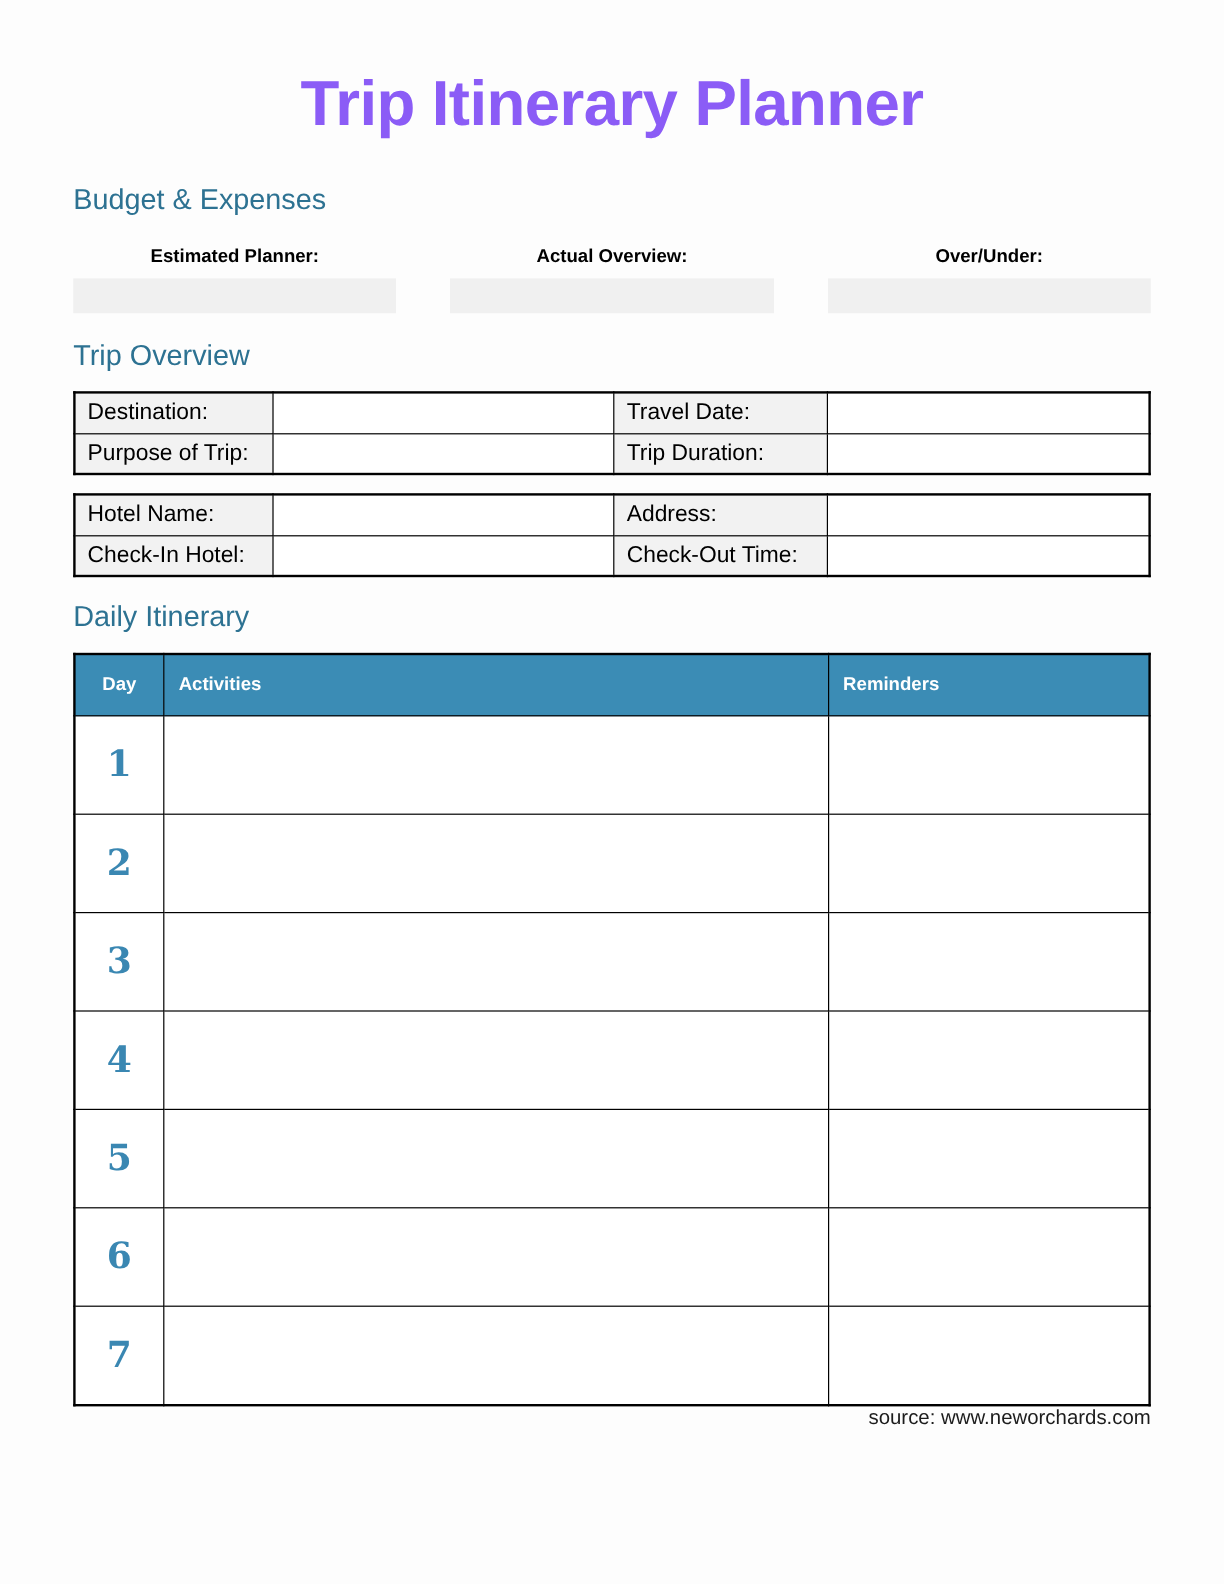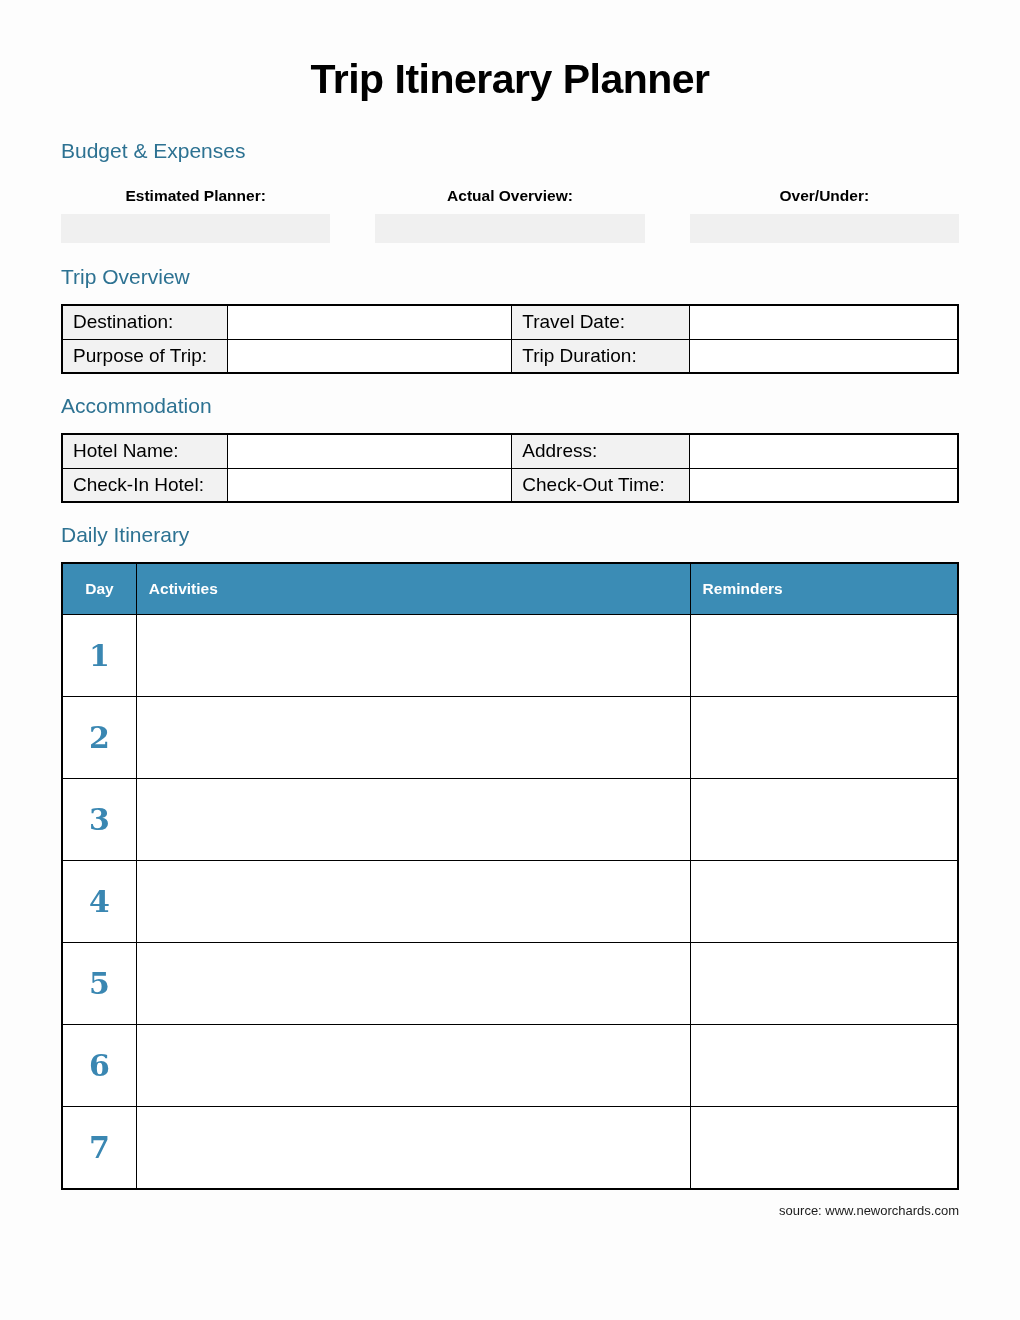--- a/index.html
+++ b/index.html
@@ -11,28 +11,28 @@
     overflow:hidden;
   }
   .page {
     position:relative;
     width:898px;
     margin-left:61px;
   }
   .doc-title {
     margin-top:56px;
     text-align:center;
-    font-size:41px;
-    font-weight:bold;
-    color:#000000;
+    font-size:53px;
+    font-weight:bold;
+    color:#8b5cf6;
     letter-spacing:-0.5px;
   }
   .section-heading {
     color:#2d7292;
-    font-size:21px;
+    font-size:24px;
     font-weight:400;
   }
   .h-budget   { margin-top:36px; }
   .h-overview { margin-top:22px; }
   .h-accom    { margin-top:20px; }
   .h-daily    { margin-top:20px; }
 
   
   .budget-grid {
     margin-top:24px;
@@ -90,23 +90,22 @@
   .itinerary-table td.day-num {
     text-align:center;
     font-family:"DejaVu Serif", serif;
     font-weight:bold;
     font-size:30px;
     color:#3a87b2;
     padding:0;
   }
 
   .source-note {
-    margin-top:13px;
     text-align:right;
-    font-size:13px;
+    font-size:17px;
     color:#1c1c1c;
   }
 </style>
 </head>
 <body>
 
 <div class="page">
 
   <h1 class="doc-title">Trip Itinerary Planner</h1>
 
@@ -143,21 +142,20 @@
       </tr>
       <tr>
         <td class="lbl">Purpose of Trip:</td>
         <td class="val"></td>
         <td class="lbl">Trip Duration:</td>
         <td class="val"></td>
       </tr>
     </tbody>
   </table>
 
-  <h2 class="section-heading h-accom">Accommodation</h2>
   <table class="info-table">
     <colgroup>
       <col style="width:18.5%">
         <col style="width:31.7%">
         <col style="width:19.8%">
         <col style="width:30%">
     </colgroup>
     <tbody>
       <tr>
         <td class="lbl">Hotel Name:</td>

